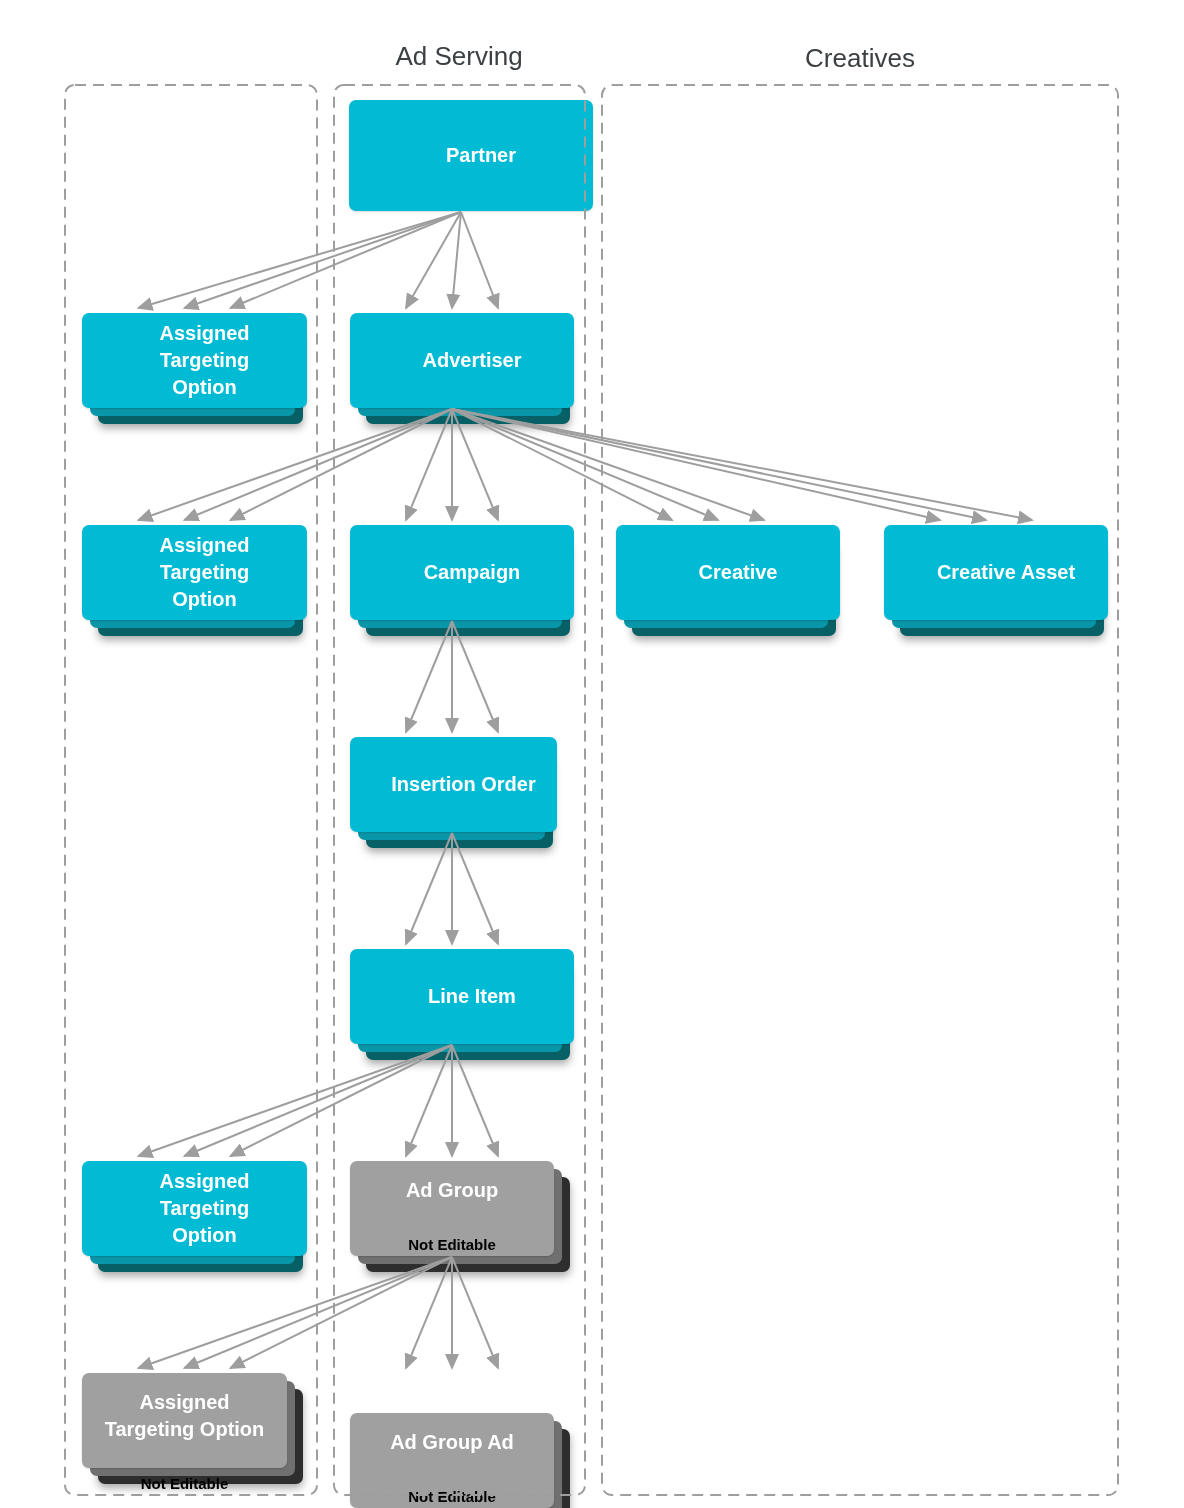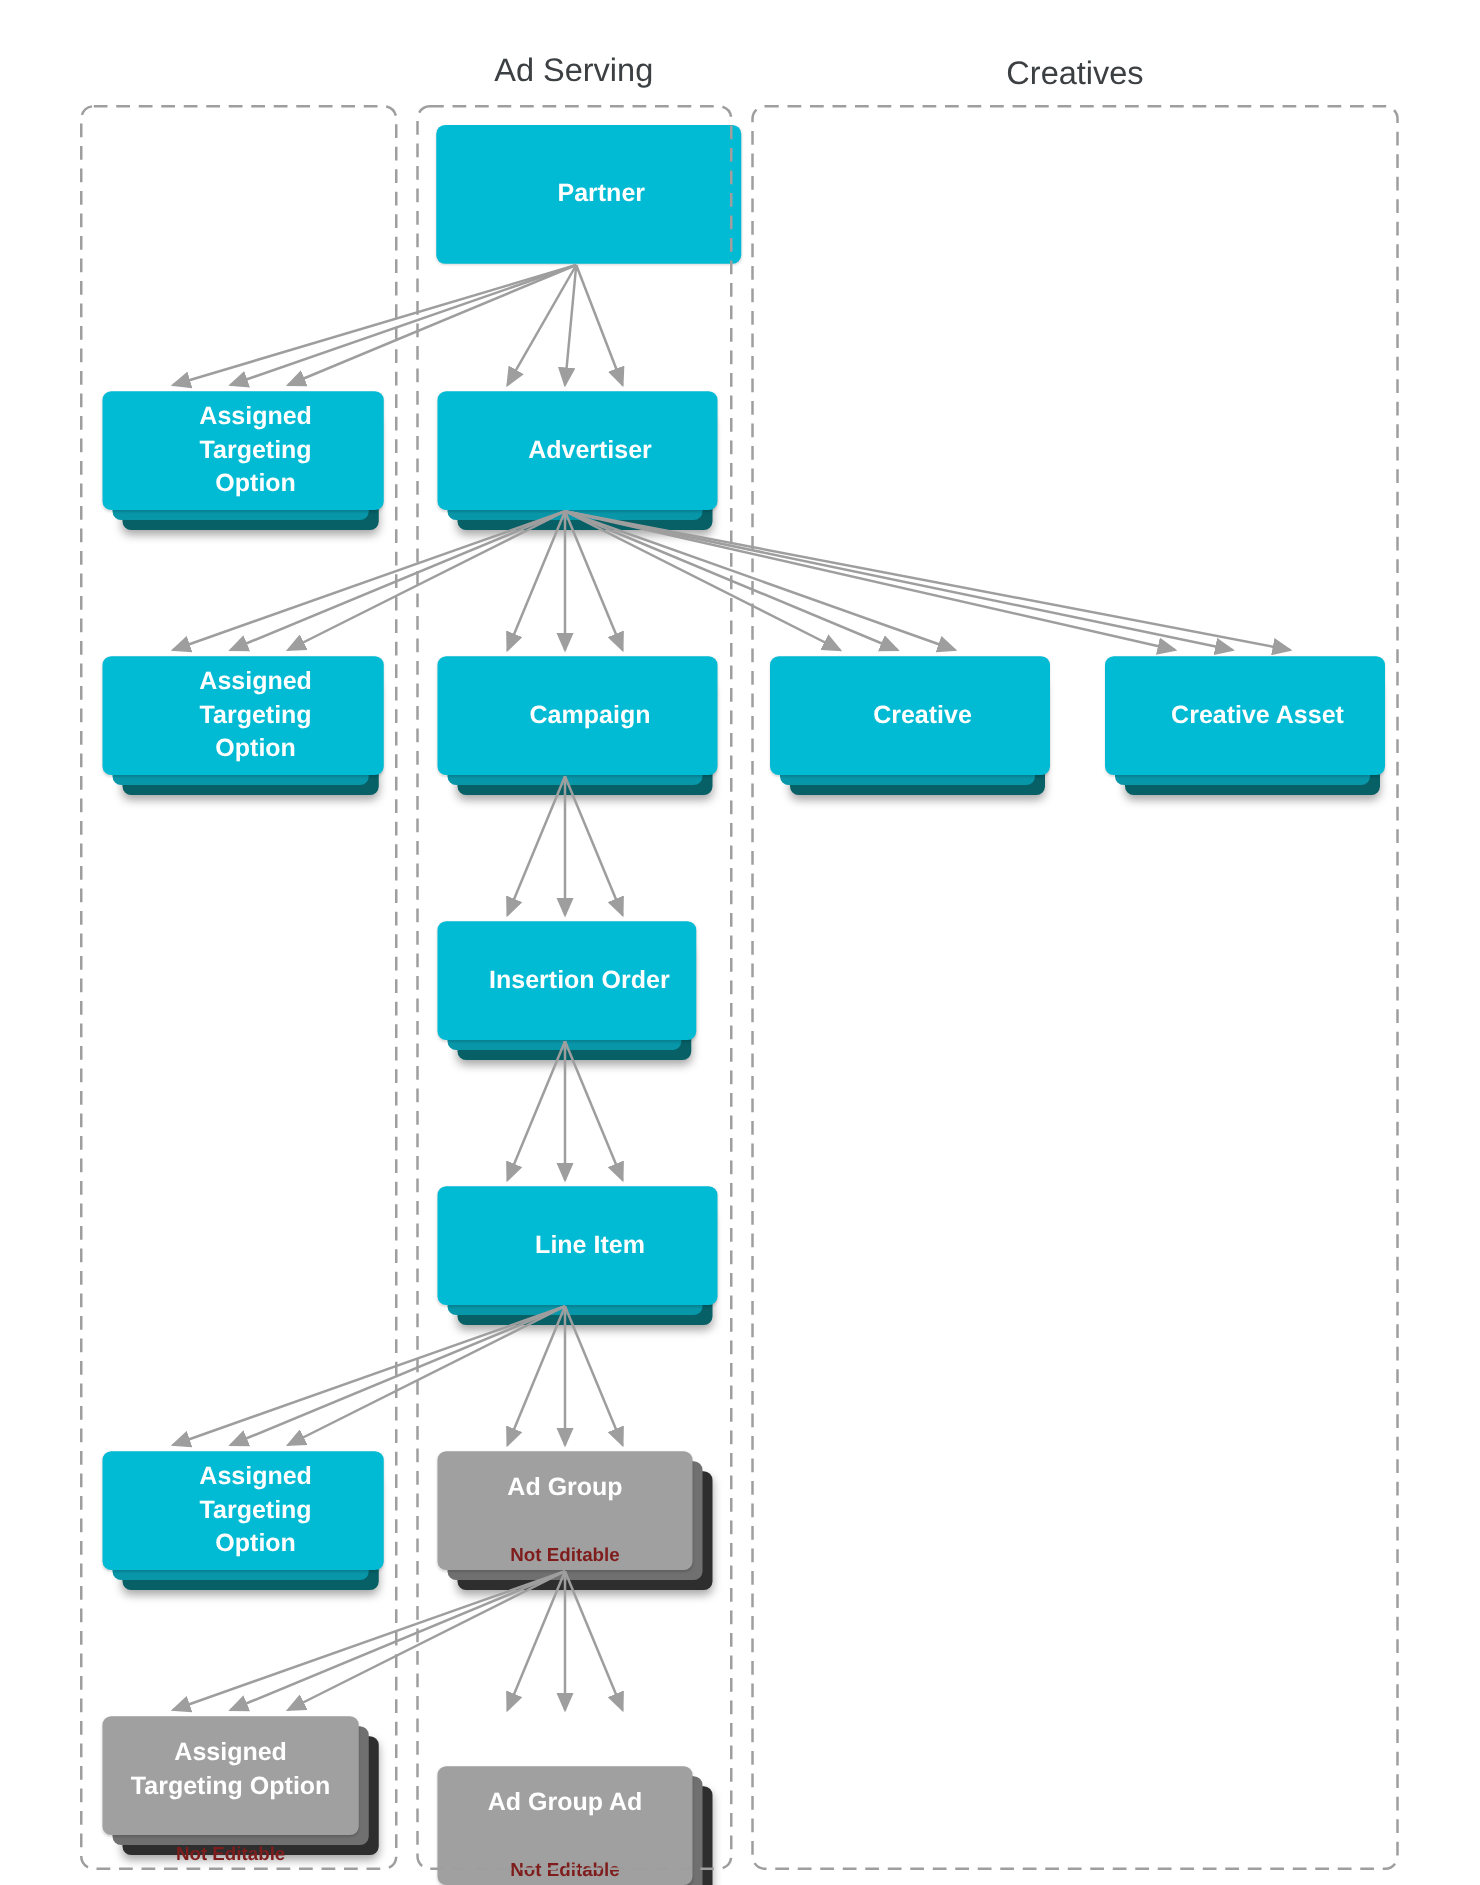--- a/index.html
+++ b/index.html
@@ -47,21 +47,21 @@
     box-shadow:0 1px 2px rgba(0,0,0,0.15);
   }
   .node.cyan .face,.node.flat .face{background:var(--cyan-main);padding-left:20px;}
   .node.gray .face{background:var(--gray-main);}
   .label{
     color:#ffffff;font-weight:bold;
     font-size:20px;line-height:27px;
     text-align:center;
   }
   .sublabel{
-    color:#7f1d1d;font-weight:bold;
+    color:#000000;font-weight:bold;
     font-size:15px;line-height:18px;
     text-align:center;
   }
   .node.has-sub .face{
     justify-content:space-between;
     padding:16px 0 11px 0;
     box-sizing:border-box;
     gap:32px;
   }
 </style>

